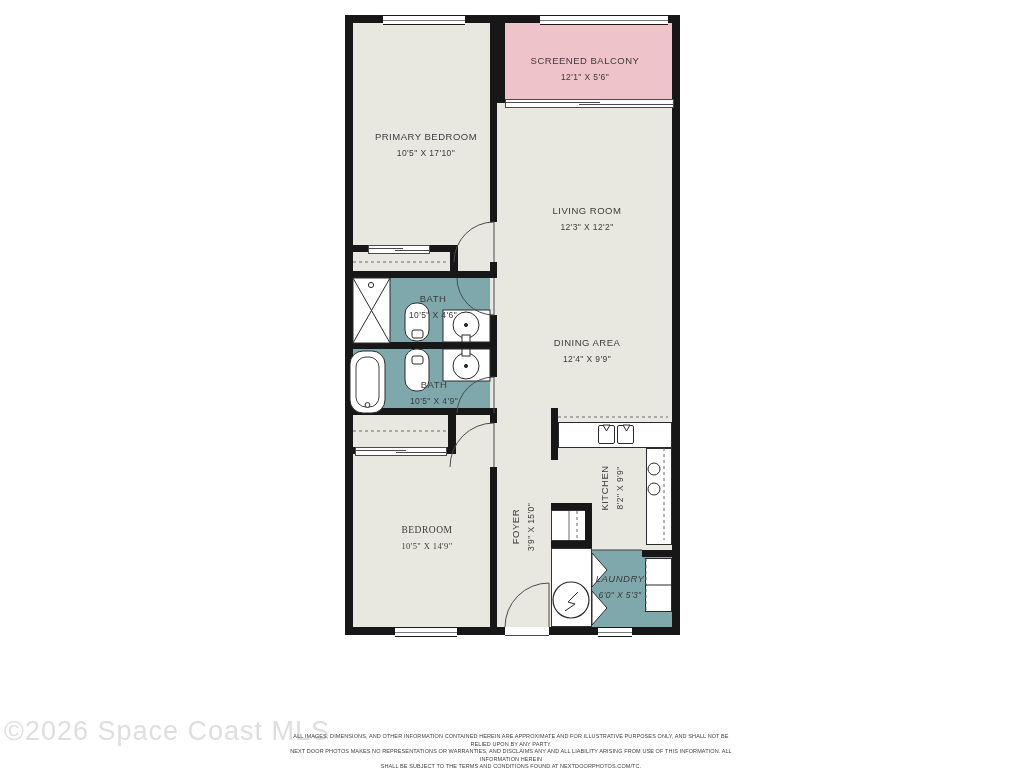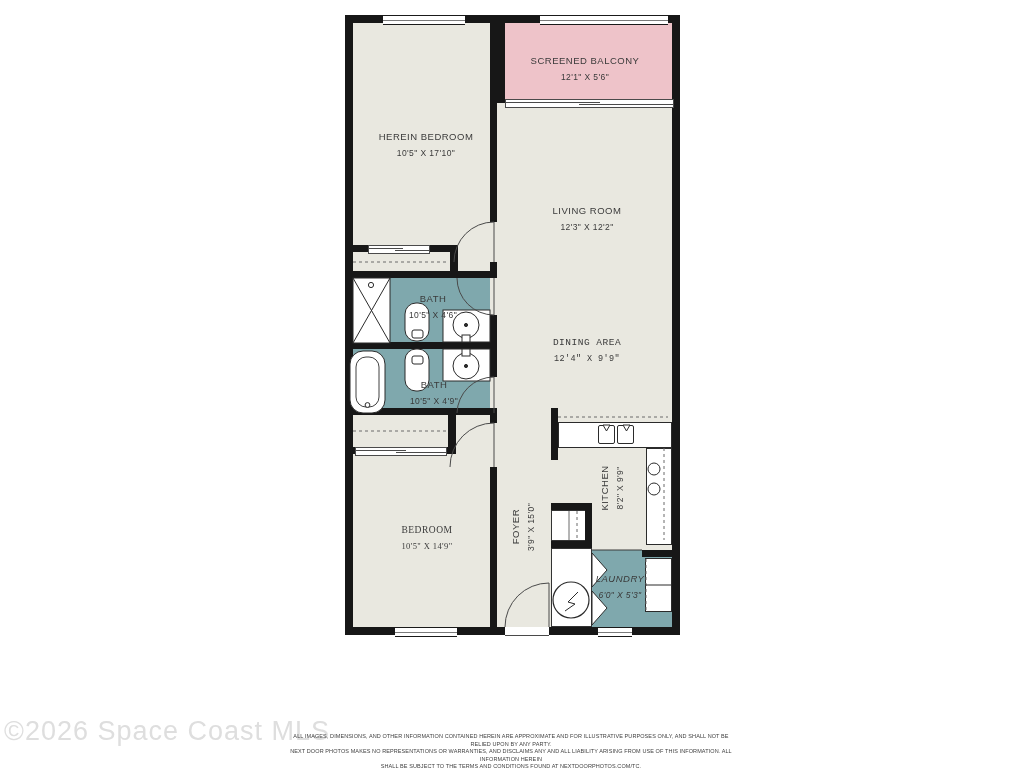--- a/index.html
+++ b/index.html
@@ -177,36 +177,36 @@
       <line x1="301" y1="544" x2="301" y2="596" stroke="#6a6a6a" stroke-dasharray="3,3"></line>
       <line x1="300" y1="570" x2="327" y2="570"></line>
     </g>
   </svg>
 
   <div class="rlabel" style="left:585px;top:68px;">
     <div class="rname">SCREENED BALCONY</div>
     <div class="rdims">12'1" X 5'6"</div>
   </div>
   <div class="rlabel" style="left:426px;top:144px;">
-    <div class="rname">HEREIN BEDROOM</div>
+    <div class="rname">PRIMARY BEDROOM</div>
     <div class="rdims">10'5" X 17'10"</div>
   </div>
   <div class="rlabel" style="left:587px;top:218px;">
     <div class="rname">LIVING ROOM</div>
     <div class="rdims">12'3" X 12'2"</div>
   </div>
   <div class="rlabel" style="left:433px;top:306px;">
     <div class="rname">BATH</div>
     <div class="rdims">10'5" X 4'6"</div>
   </div>
   <div class="rlabel" style="left:434px;top:392px;">
     <div class="rname">BATH</div>
     <div class="rdims">10'5" X 4'9"</div>
   </div>
-  <div class="rlabel" style="left:587px;top:350px;font-family:Liberation Mono, monospace;">
+  <div class="rlabel" style="left:587px;top:350px;">
     <div class="rname">DINING AREA</div>
     <div class="rdims">12'4" X 9'9"</div>
   </div>
   <div class="rlabel" style="left:427px;top:538px;font-family:Liberation Serif, serif;">
     <div class="rname">BEDROOM</div>
     <div class="rdims">10'5" X 14'9"</div>
   </div>
   <div class="rlabel" style="left:620px;top:586px;font-style:italic;">
     <div class="rname">LAUNDRY</div>
     <div class="rdims">6'0" X 5'3"</div>

